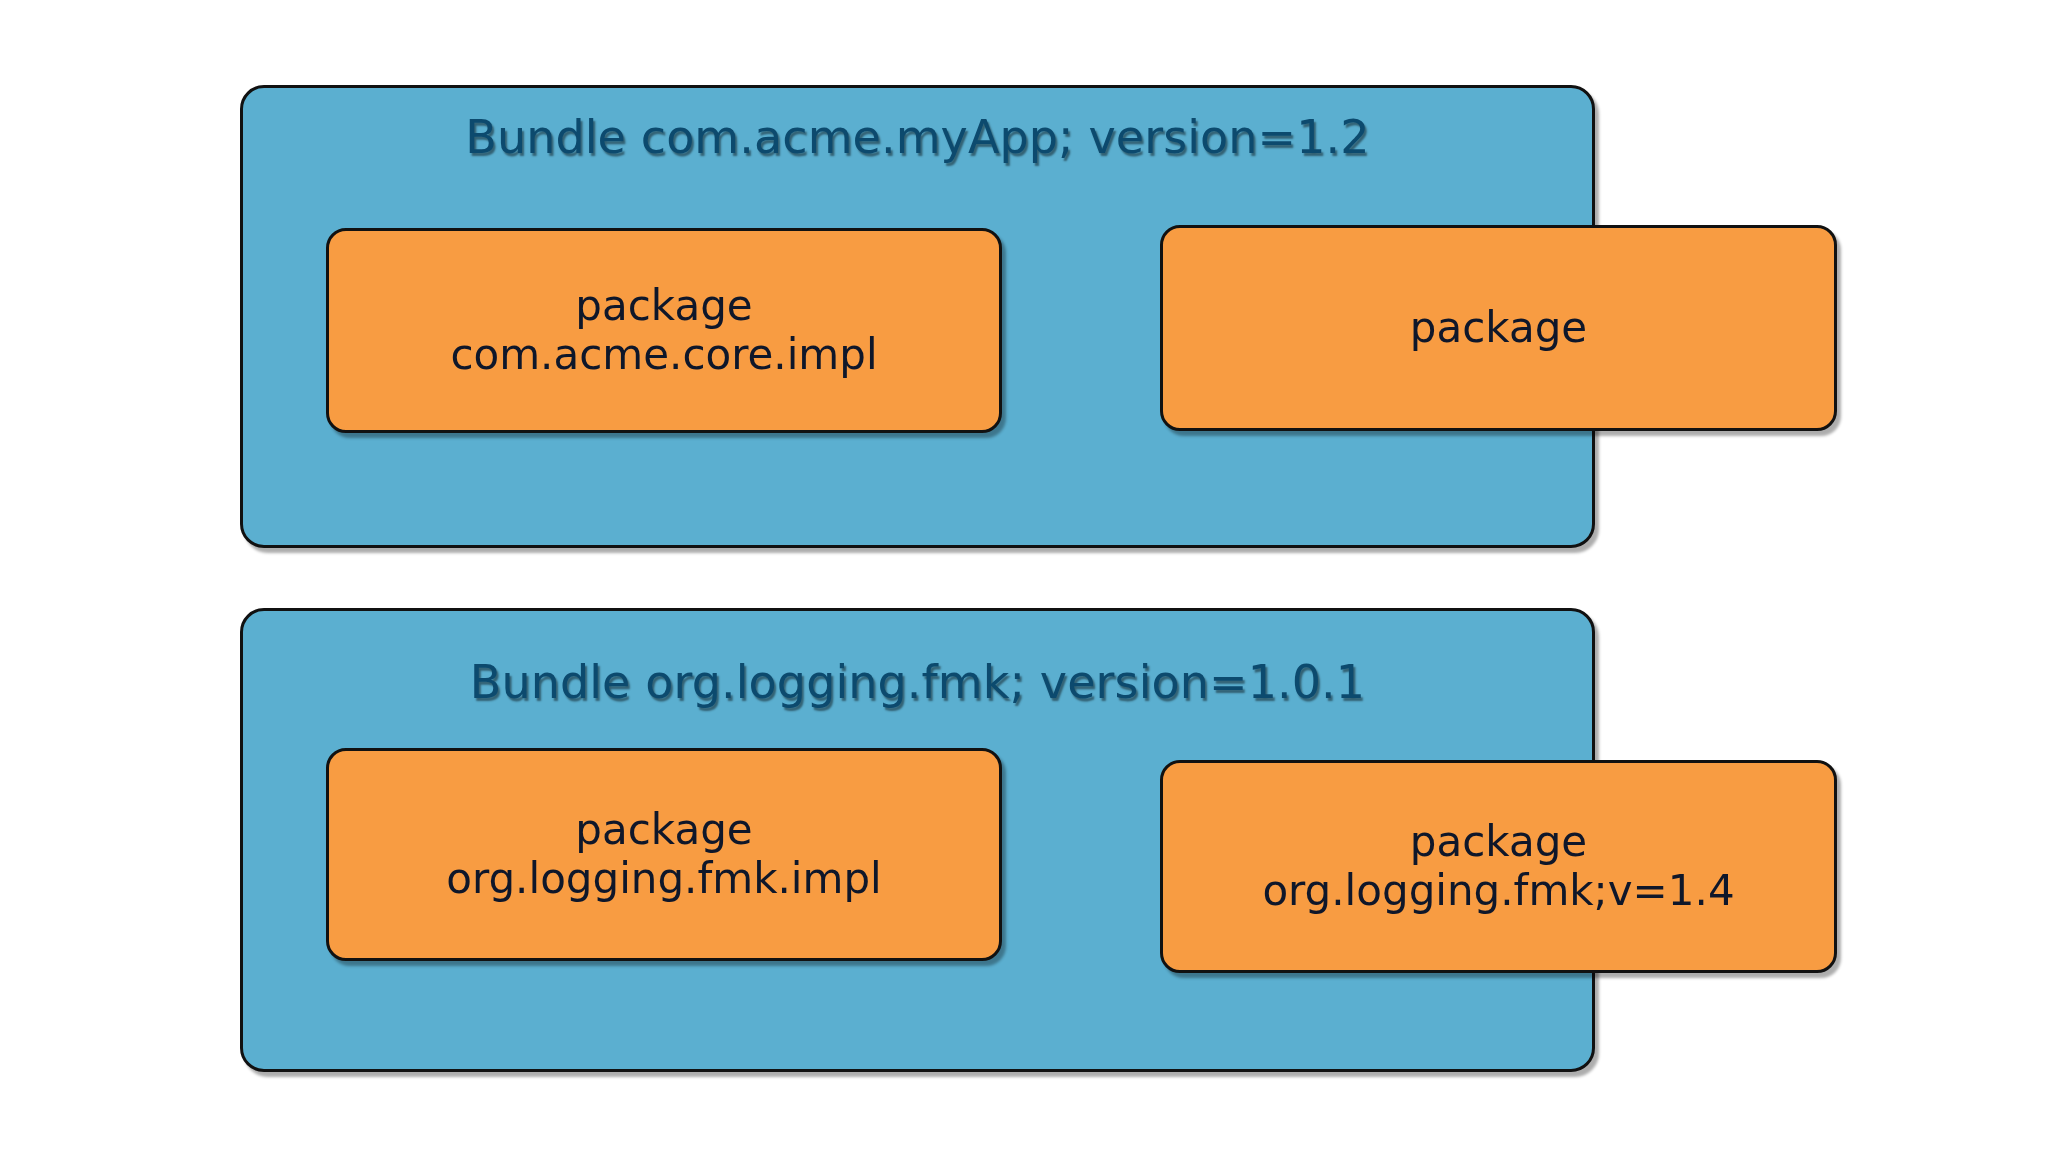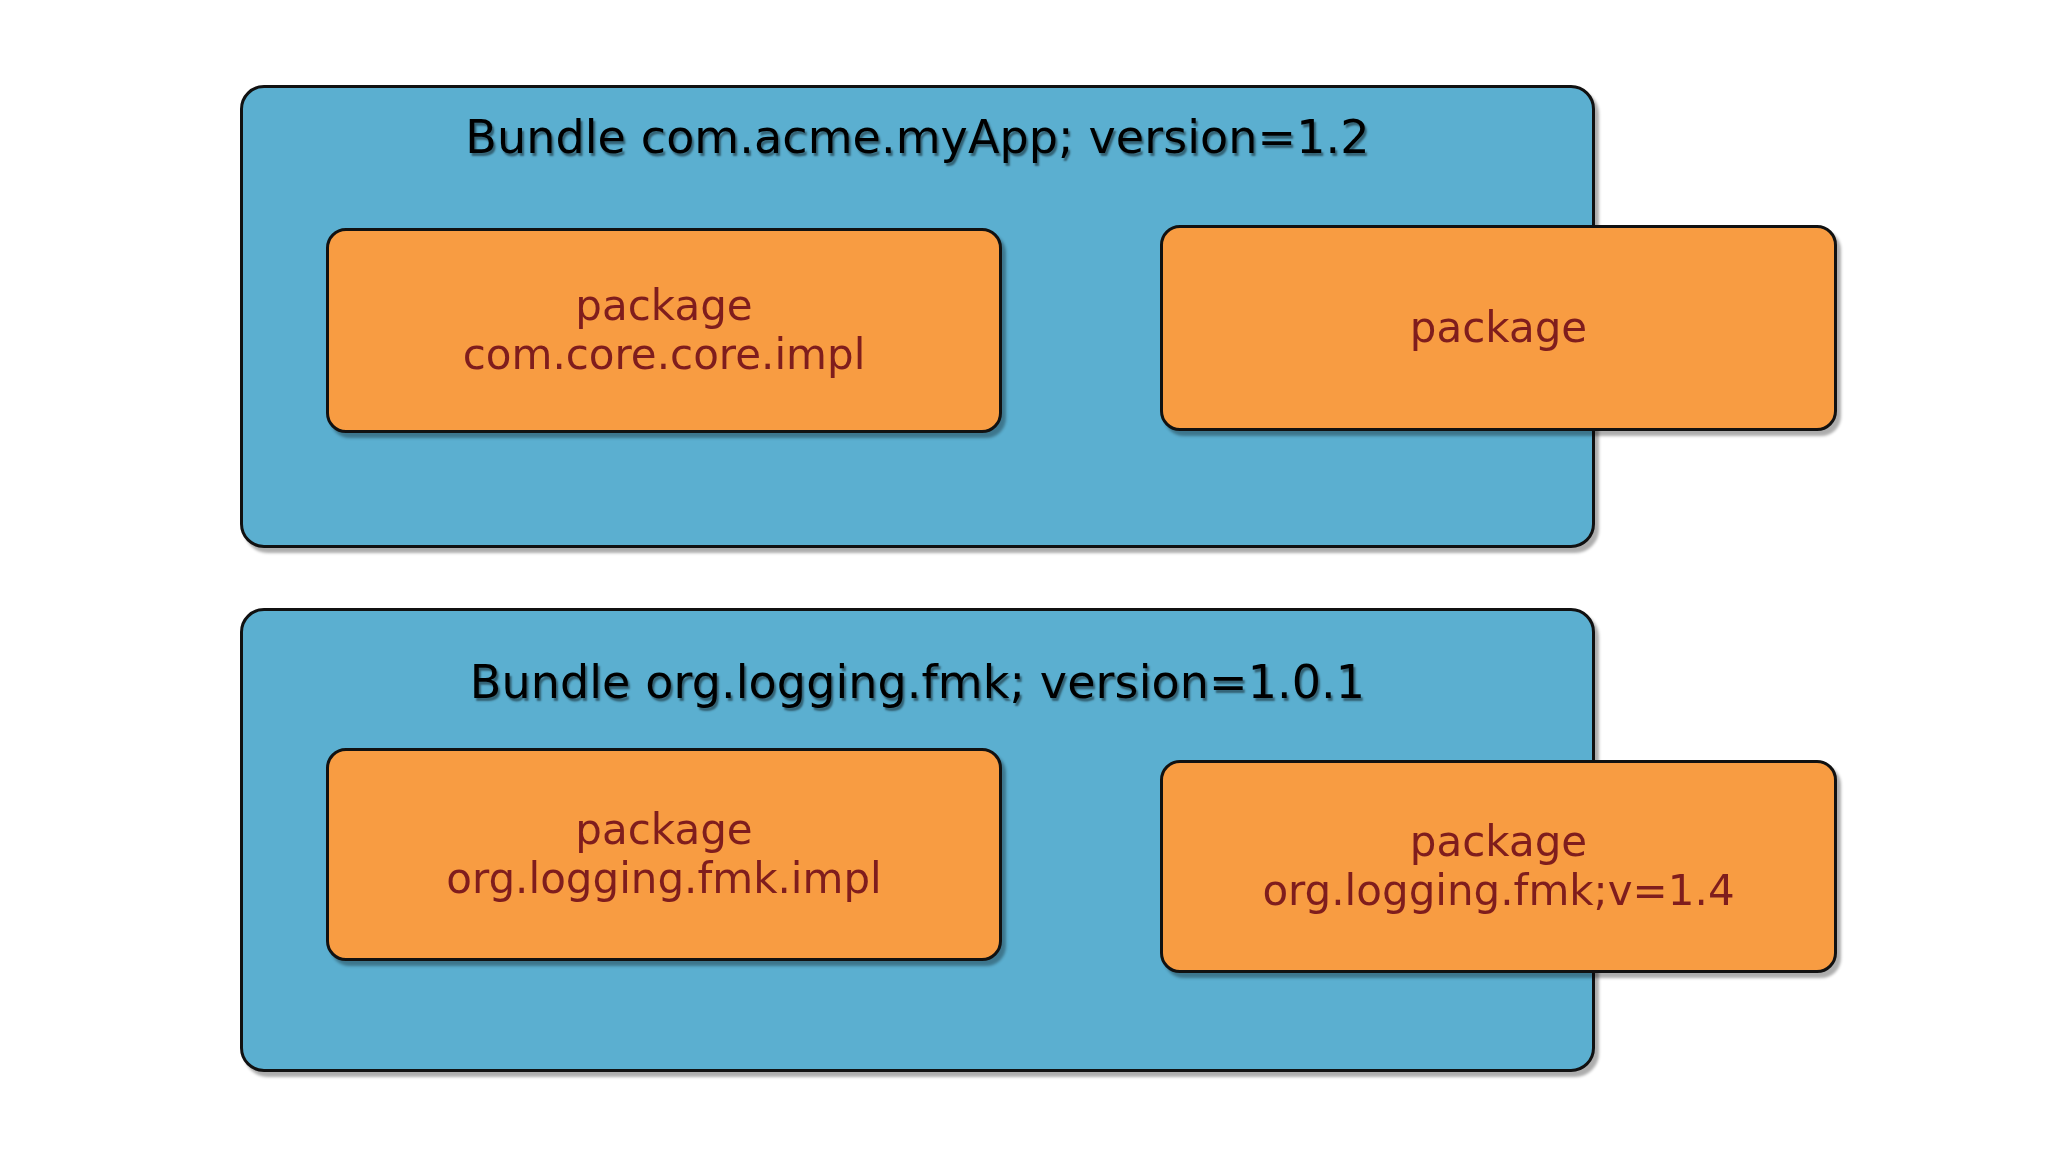--- a/index.html
+++ b/index.html
@@ -40,21 +40,21 @@
     top: 608px;
     width: 1355px;
     height: 464px;
   }
 
   .bundle-title {
     position: absolute;
     left: 0;
     right: 0;
     text-align: center;
-    color: #000000;
+    color: #0c4a6e;
     font-size: 46px;
     font-weight: 400;
     letter-spacing: 0.1px;
     white-space: nowrap;
     text-shadow: 2px 3px 2px rgba(0,0,0,0.45);
   }
   #bundle-1 .bundle-title { top: 22px; }
   #bundle-2 .bundle-title { top: 24px; margin-top: 20px; }
 
   
@@ -62,21 +62,21 @@
     position: absolute;
     background: #F89C42;
     border: 3px solid #111111;
     border-radius: 20px;
     box-sizing: border-box;
     box-shadow: 4px 5px 3px rgba(0,0,0,0.32);
     display: flex;
     flex-direction: column;
     align-items: center;
     justify-content: center;
-    color: #7f1d1d;
+    color: #0f172a;
     text-align: center;
     line-height: 1.16;
   }
   .package .pkg-kind {
     font-size: 42px;
     white-space: nowrap;
   }
   .package .pkg-name {
     font-size: 42px;
     white-space: nowrap;
@@ -114,21 +114,21 @@
 <body>
 
 <div class="canvas">
 
   <div class="bundle" id="bundle-1">
     <div class="bundle-title">Bundle com.acme.myApp; version=1.2</div>
   </div>
 
   <div class="package" id="pkg-acme-impl">
     <div class="pkg-kind">package</div>
-    <div class="pkg-name">com.core.core.impl</div>
+    <div class="pkg-name">com.acme.core.impl</div>
   </div>
 
   <div class="package" id="pkg-acme-core">
     <div class="pkg-kind">package</div>
   </div>
 
   <div class="bundle" id="bundle-2">
     <div class="bundle-title">Bundle org.logging.fmk; version=1.0.1</div>
   </div>
 

